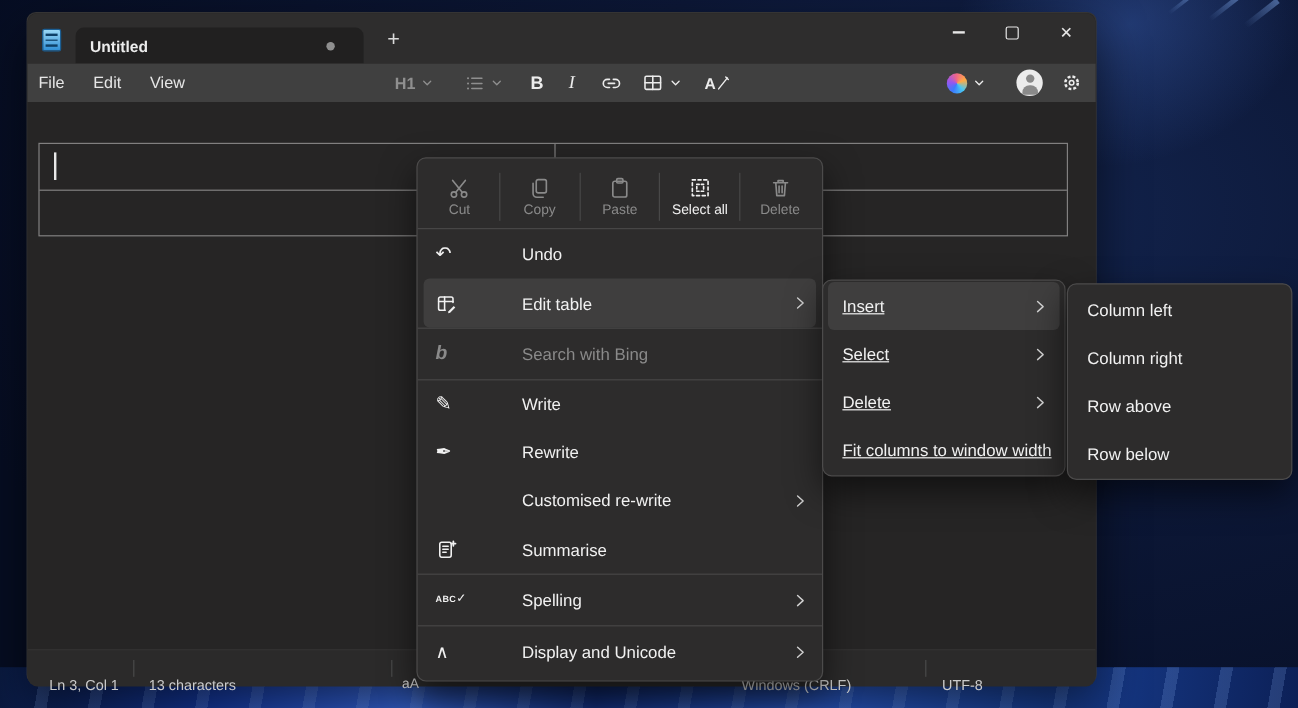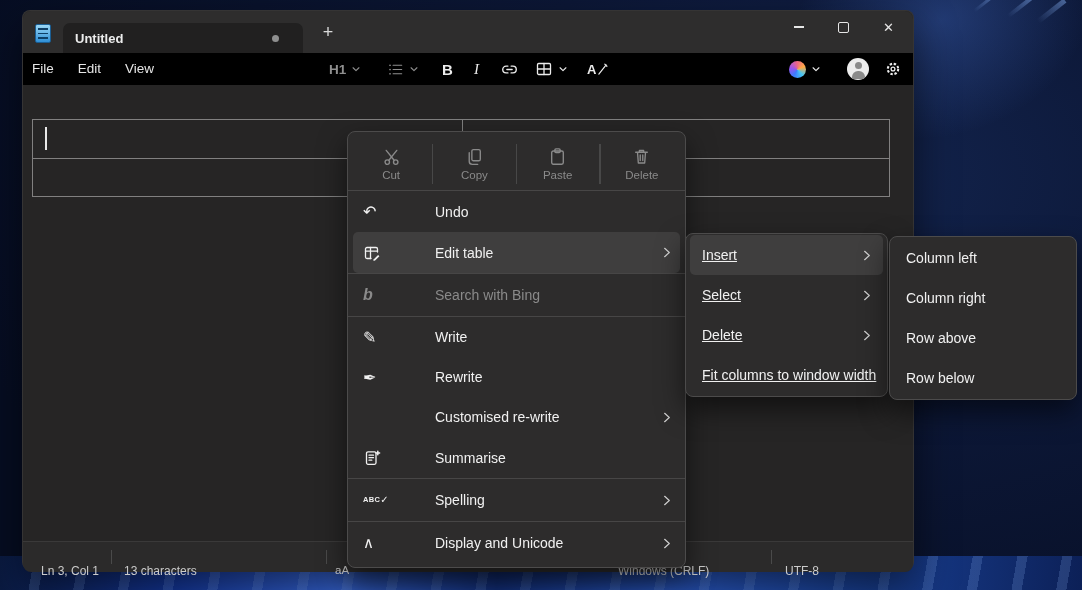--- a/index.html
+++ b/index.html
@@ -38,21 +38,21 @@
   .tabdot{position:absolute;right:24px;top:12px;width:7px;height:7px;border-radius:50%;background:#8f8f8f;}
   .newtab{position:absolute;left:293px;top:9px;width:24px;height:24px;color:#dadada;font-size:18px;
     display:flex;align-items:center;justify-content:center;}
   .wincontrols{position:absolute;right:2px;top:0;display:flex;}
   .wc{width:45px;height:32px;display:flex;align-items:center;justify-content:center;color:#e6e6e6;}
   .wc-min i{display:block;width:10px;height:1.5px;background:#e6e6e6;}
   .wc-max i{display:block;width:9px;height:9px;border:1.2px solid #e6e6e6;border-radius:2px;}
   .wc-close{font-size:13px;}
 
   
-  .menubar{position:absolute;left:0;top:42px;width:100%;height:32px;background:#000000;}
+  .menubar{position:absolute;left:0;top:42px;width:100%;height:32px;background:#404040;}
   .mb-left{position:absolute;left:0;top:0;height:32px;display:flex;align-items:center;gap:6px;}
   .mb-item{padding:0 9px;font-size:13.5px;color:#e6e6e6;line-height:32px;}
   .tool{position:absolute;top:0;height:32px;display:flex;align-items:center;color:#ececec;}
   .tool.grey{color:#8f8f8f;}
   .chev-dn{display:inline-block;margin-left:5px;}
   .editorbg{position:absolute;left:0;top:74px;width:100%;height:456px;background:#262525;}
 
   
   .etable{position:absolute;left:9px;top:34px;width:858px;height:78px;border:1px solid rgba(255,255,255,.42);box-sizing:border-box;}
   .etable .hline{position:absolute;left:0;top:38px;width:100%;height:1px;background:rgba(255,255,255,.42);}
@@ -278,20 +278,29 @@
     <div class="cmd dis">
       <span>
         <svg width="19" height="19" viewBox="0 0 18 18" class="ic-stroke">
           <rect x="3.5" y="3.8" width="11" height="12.5" rx="1.5"></rect>
           <rect x="6.5" y="1.8" width="5" height="3.4" rx="1"></rect>
           </svg>
         </span>
       <span class="clabel">Paste</span>
     </div>
     <div class="cmd-sep"></div>
+    <div class="cmd">
+      <span>
+        <svg width="19" height="19" viewBox="0 0 18 18" class="ic-stroke">
+          <rect x="2.8" y="2.8" width="12.4" height="12.4" stroke-dasharray="2.4 2.1"></rect>
+          <rect x="6.3" y="6.3" width="5.4" height="5.4" stroke-dasharray="1.9 1.7"></rect>
+          </svg>
+        </span>
+      <span class="clabel">Select all</span>
+    </div>
     <div class="cmd-sep"></div>
     <div class="cmd dis">
       <span>
         <svg width="19" height="19" viewBox="0 0 18 18" class="ic-stroke">
           <path d="M3.5 5h11M7 5V3.3h4V5M5.2 5l.8 10.2h6L12.8 5M7.8 7.6v5.3M10.2 7.6v5.3"></path>
           </svg>
         </span>
       <span class="clabel">Delete</span>
     </div>
   </div>

